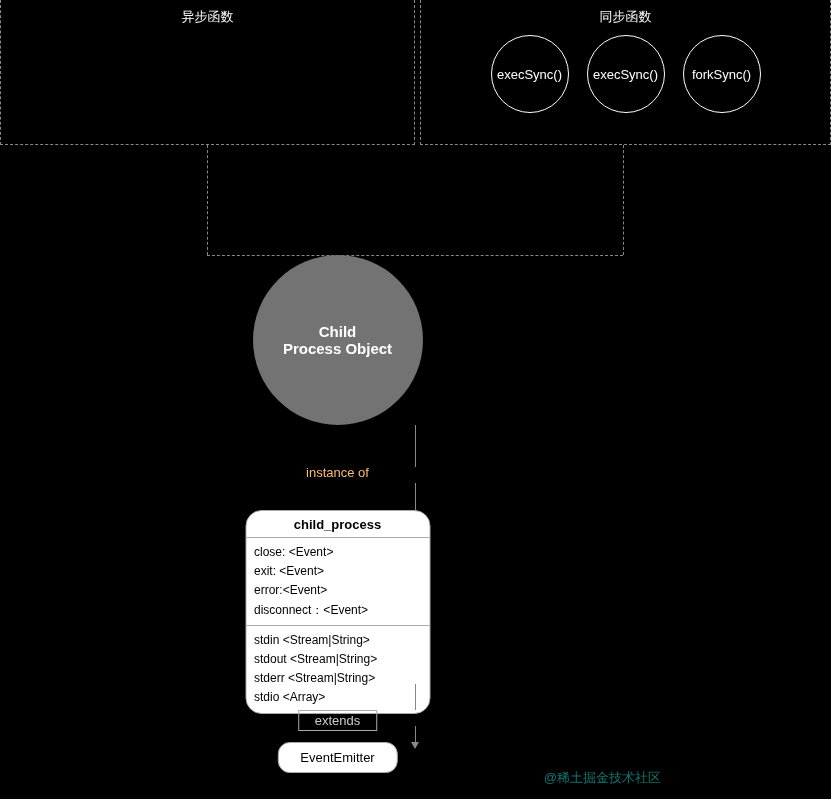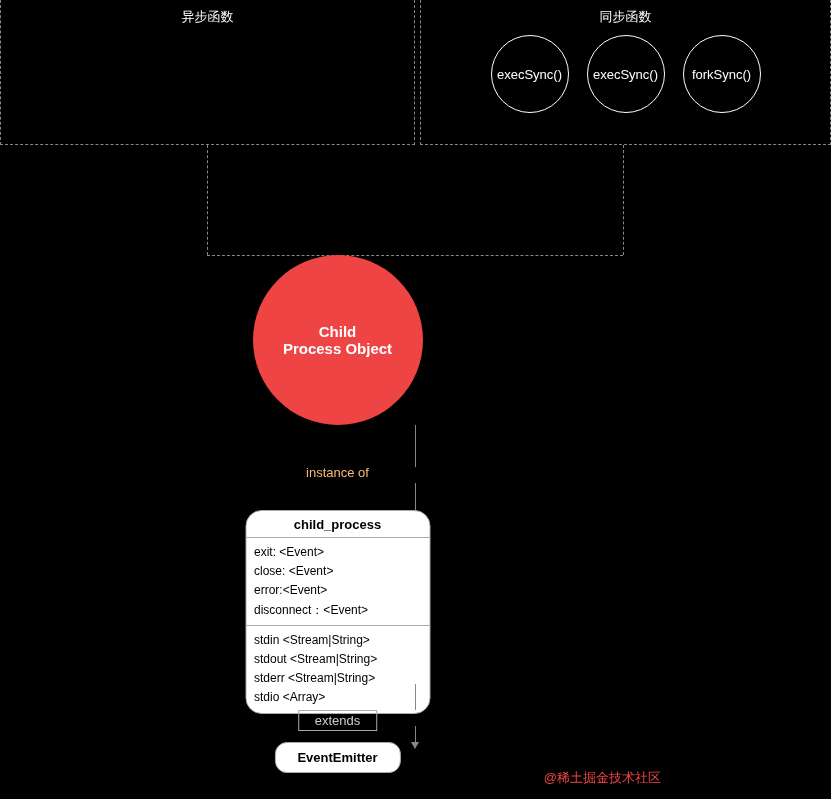--- a/index.html
+++ b/index.html
@@ -76,21 +76,21 @@
 
     
     .child-process-circle {
       position: absolute;
       top: 255px;
       left: 50%;
       transform: translateX(-50%);
       width: 170px;
       height: 170px;
       border-radius: 50%;
-      background: #ef4444;
+      background: #737373;
       display: flex;
       flex-direction: column;
       align-items: center;
       justify-content: center;
       text-align: center;
       color: #fff;
       font-size: 15px;
       font-weight: bold;
     }
 
@@ -157,32 +157,32 @@
     .event-emitter-box {
       position: absolute;
       top: 742px;
       left: 50%;
       transform: translateX(-50%);
       border: 1.5px solid #aaa;
       border-radius: 12px;
       background: #fff;
       color: #000;
       font-size: 13px;
-      font-weight: bold;
+      font-weight: normal;
       padding: 7px 22px;
       white-space: nowrap;
     }
 
     
     .watermark {
       position: absolute;
       bottom: 12px;
       right: 14px;
       font-size: 13px;
-      color: #ef4444;
+      color: #0f766e;
       margin-left: 48px;
     }
 
     
     .dashed-line-left {
       position: absolute;
       left: 207px;
       top: 145px;
       height: 110px;
       width: 1px;
@@ -289,22 +289,22 @@
 
   <div class="vert-to-instance"></div>
 
   <div class="instance-of-label">instance of</div>
 
   <div class="vert-to-box"></div>
 
   <div class="child-process-box">
     <div class="box-title">child_process</div>
     <div class="box-events" id="box-events-content">
+        <div>close: &lt;Event&gt;</div>
         <div>exit: &lt;Event&gt;</div>
-        <div>close: &lt;Event&gt;</div>
         <div>error:&lt;Event&gt;</div>
         <div>disconnect：&lt;Event&gt;</div>
       </div>
     <div class="box-streams" id="box-streams-content">
         <div>stdin &lt;Stream|String&gt;</div>
         <div>stdout &lt;Stream|String&gt;</div>
         <div>stderr &lt;Stream|String&gt;</div>
         <div>stdio &lt;Array&gt;</div>
       </div>
   </div>

